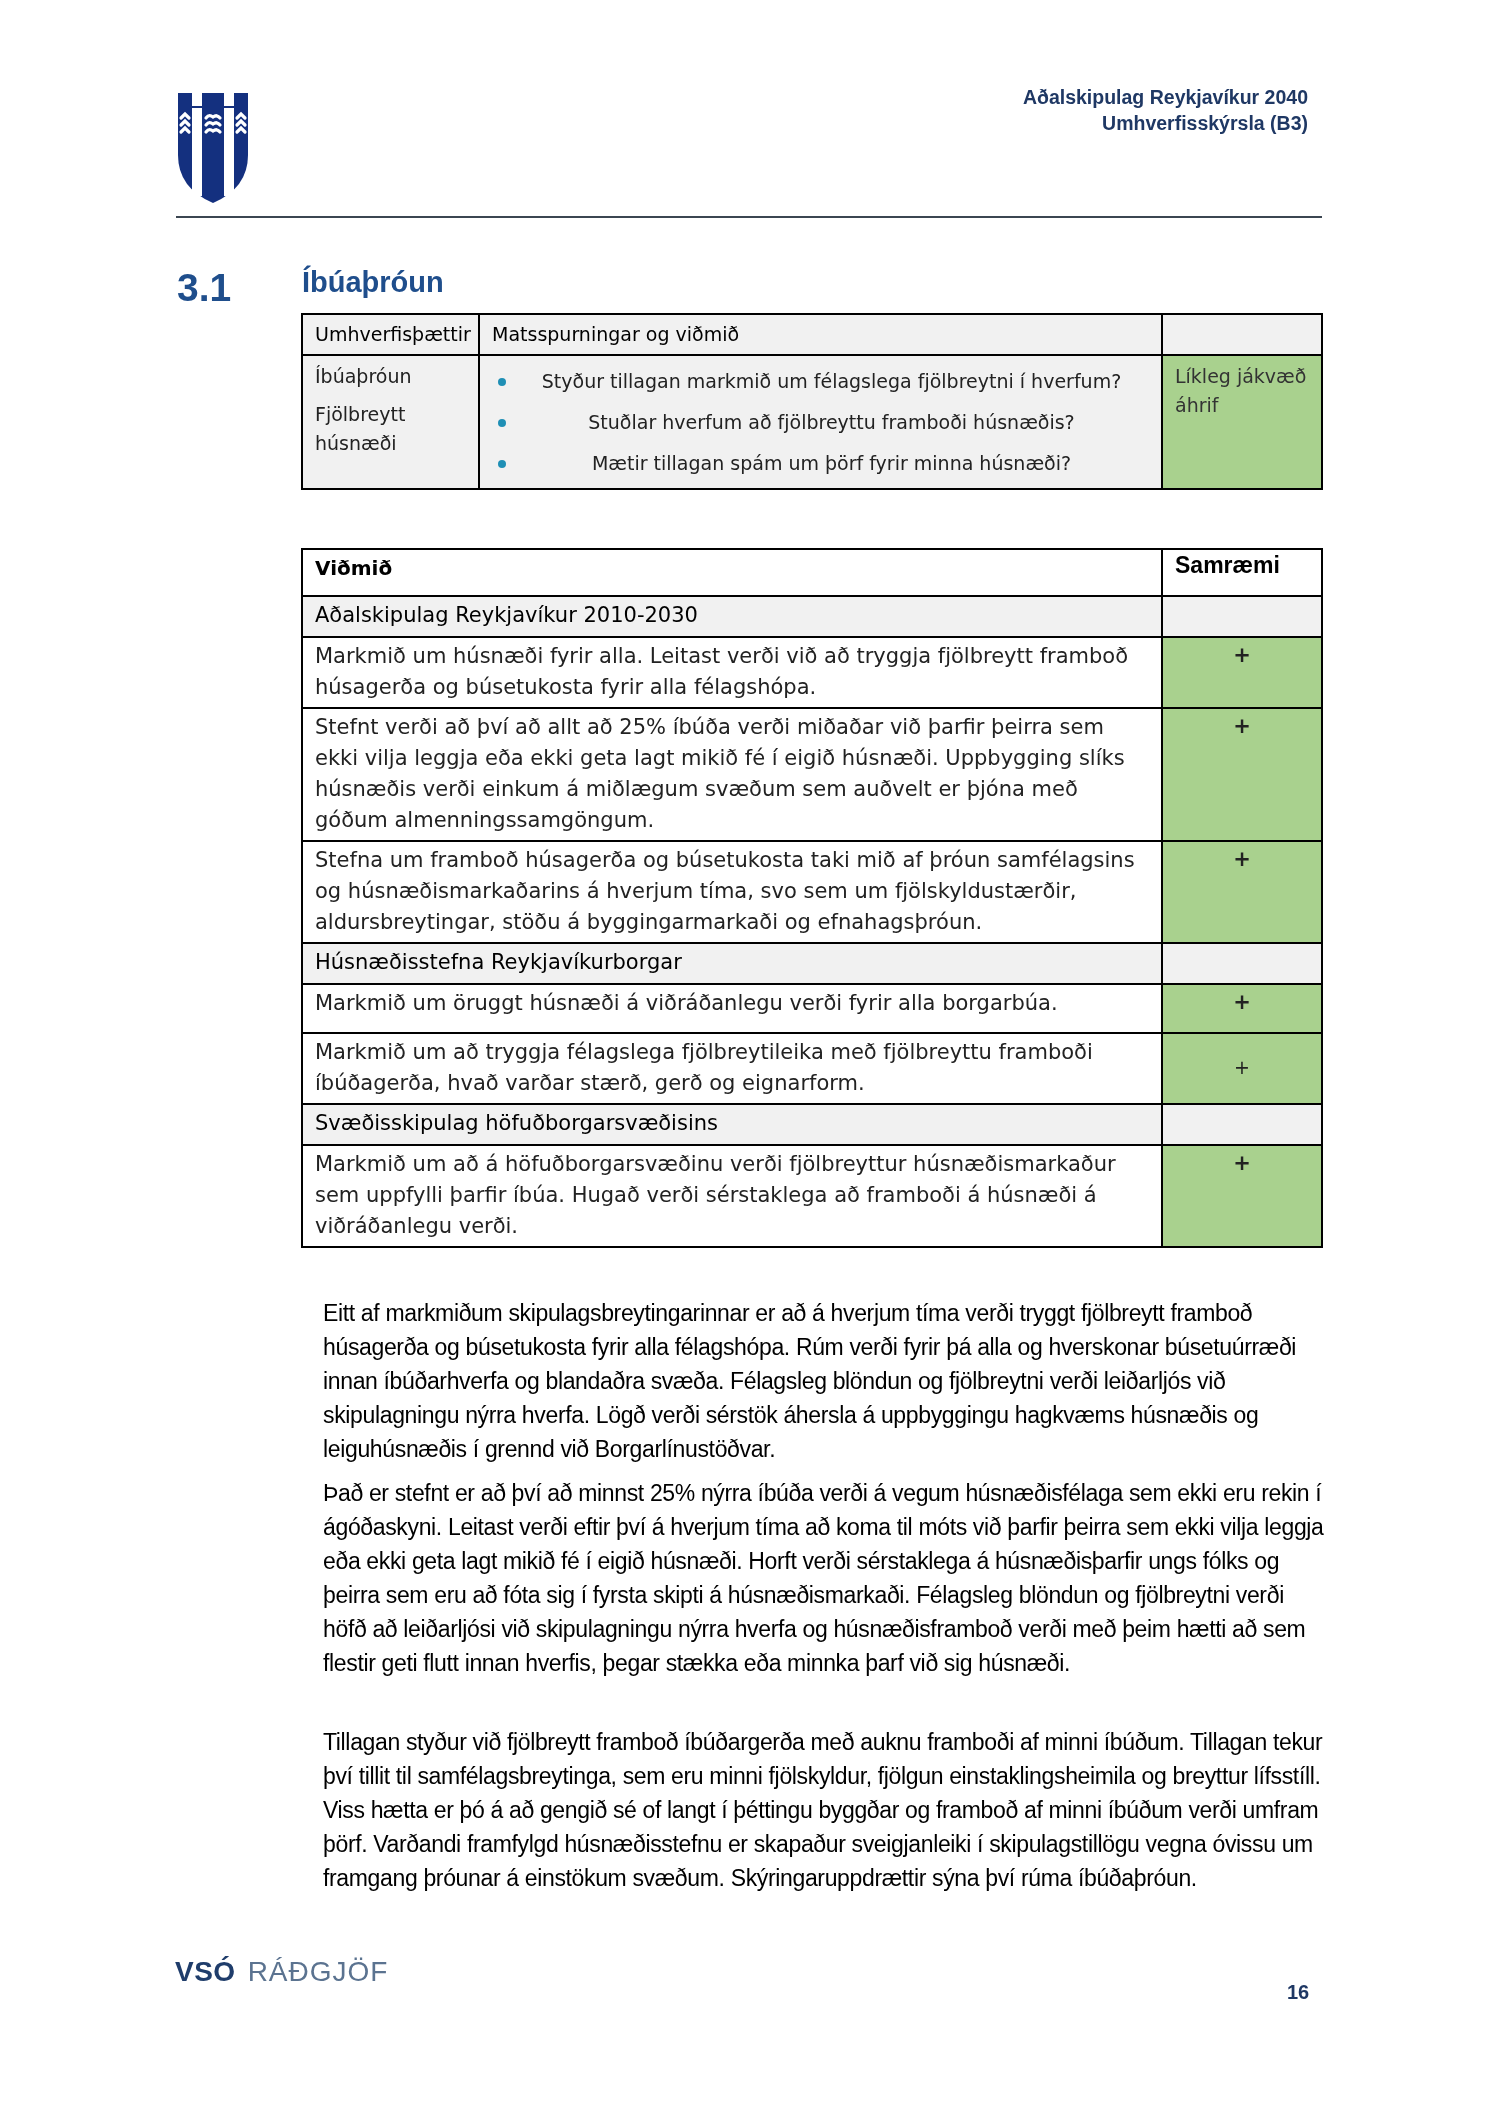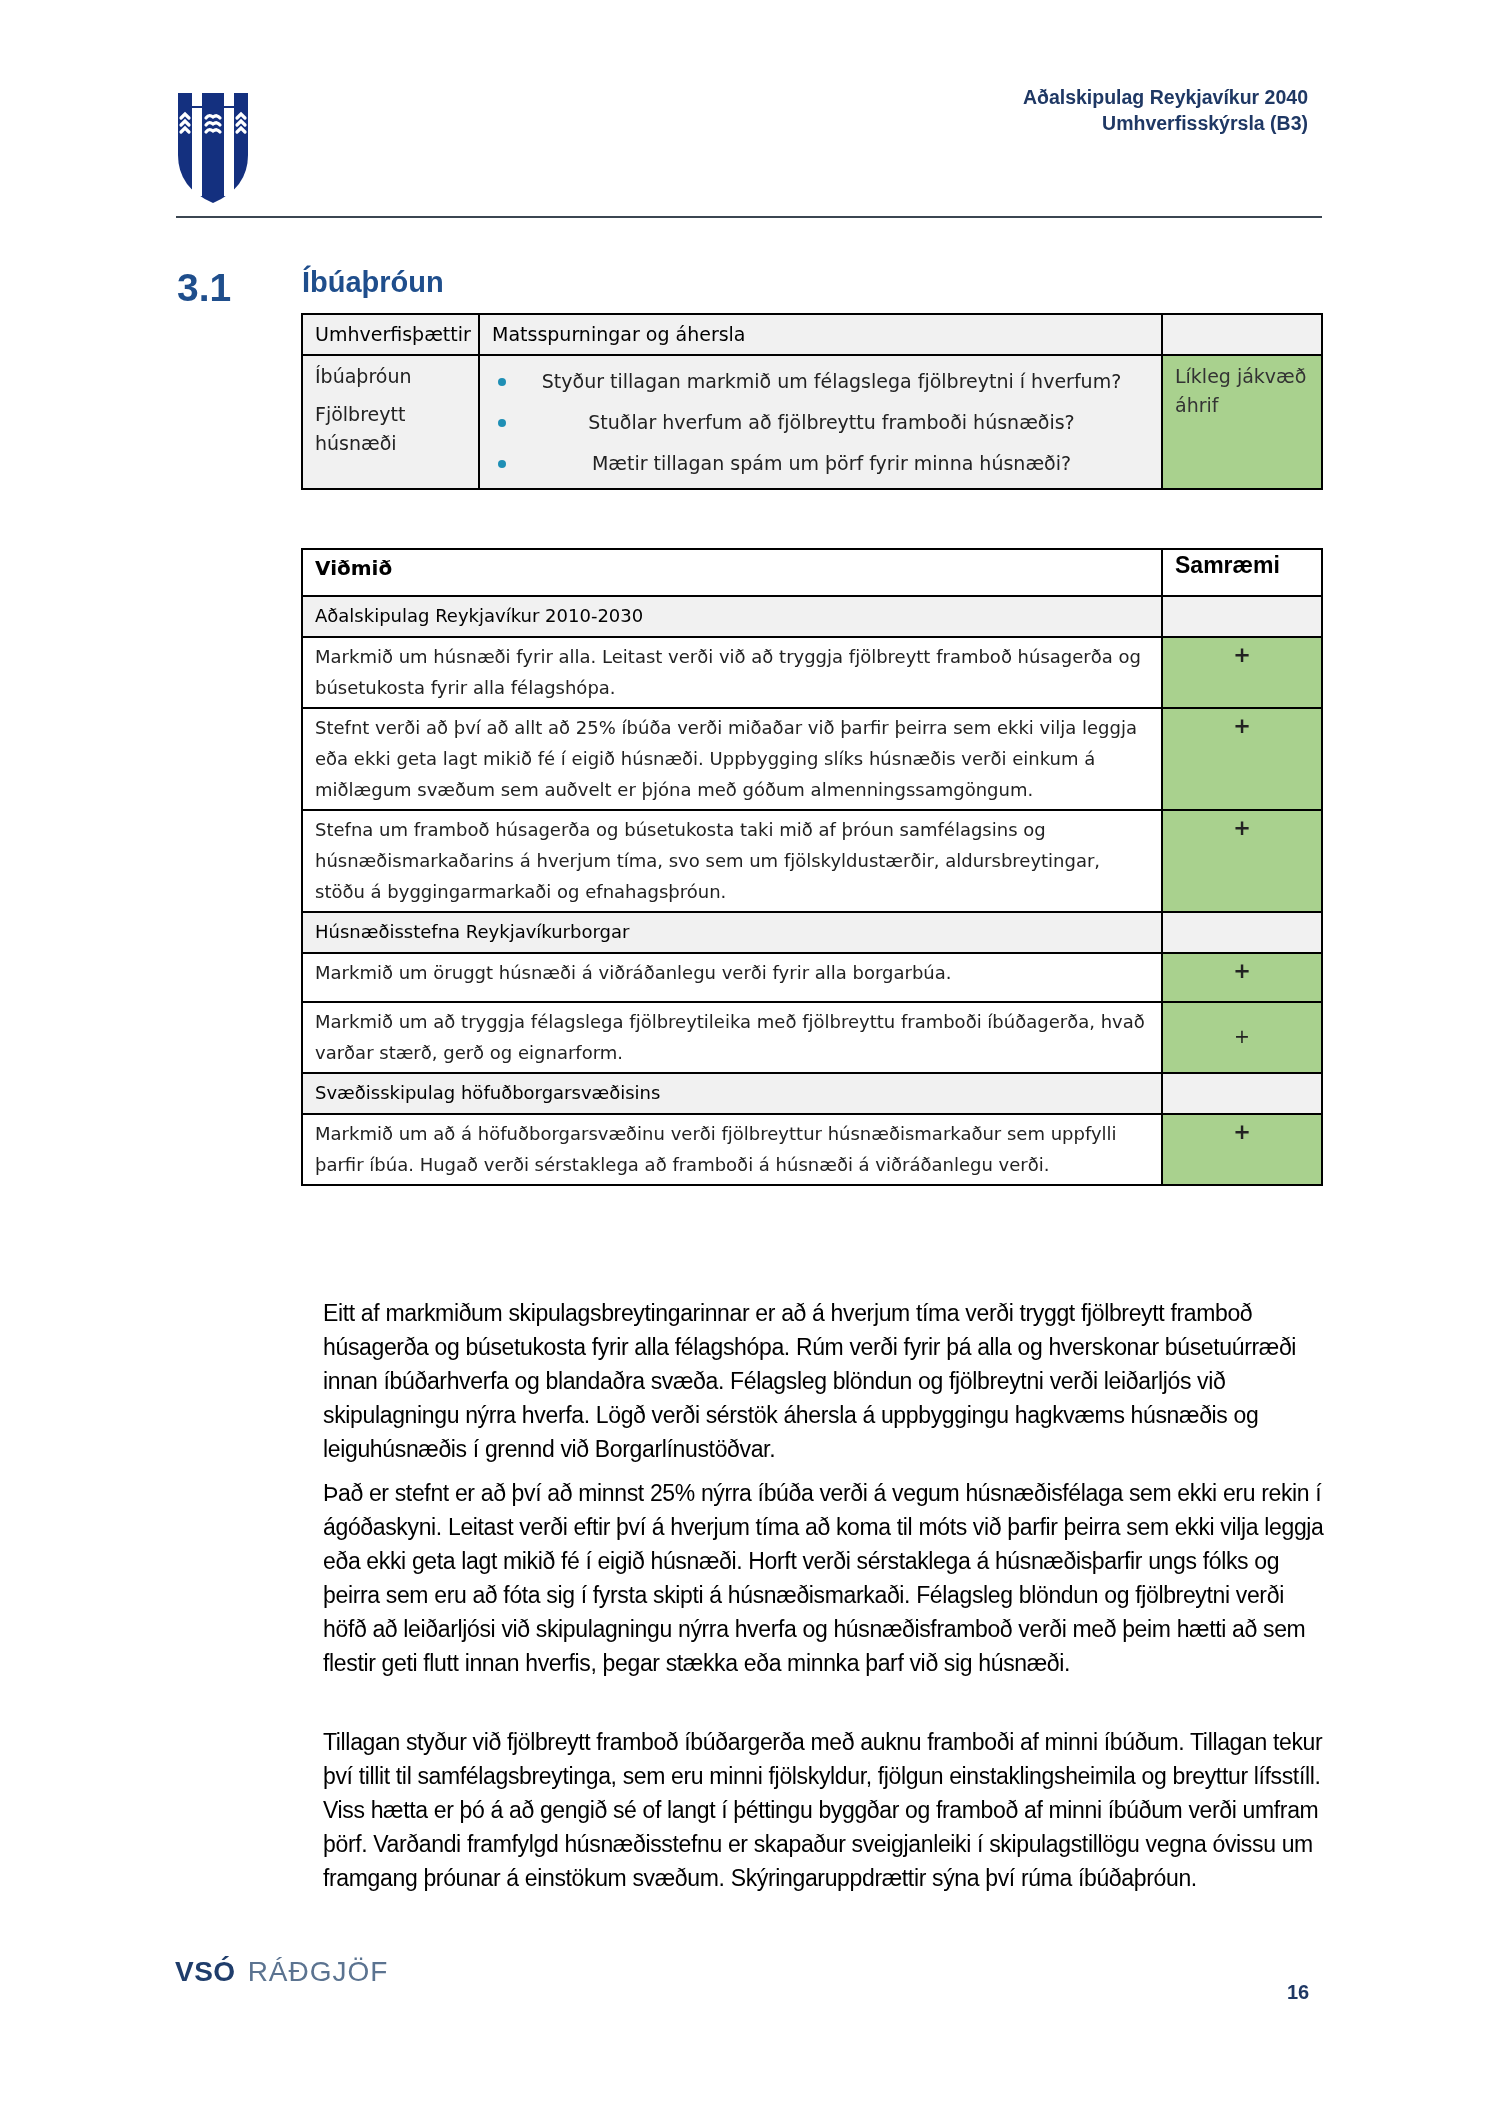--- a/index.html
+++ b/index.html
@@ -28,21 +28,21 @@
   #t1 th { color: #000; height: 25px; padding-top: 5px; padding-bottom: 5px; }
   #t1 .green { background: #a9d18e; color: #333; }
   #t1 .c1 p { margin: 0 0 9px 0; }
   #t1 ul { list-style: none; margin: 4px; padding: 0; text-align: center; }
   #t1 li { position: relative; padding-left: 22px; margin-bottom: 11px; line-height: 30px; }
   #t1 li:last-child { margin-bottom: 0; }
   #t1 li .bullet { position: absolute; left: 2px; top: 12px; width: 8px; height: 8px;
                    border-radius: 50%; background: #1f8fb5; }
 
   #t2 { left: 301px; top: 548px; width: 1020px; }
-  #t2 td { font-size: 18px; padding: 3px 12px 4px 12px; line-height: 31px; color: #222; }
+  #t2 td { font-size: 21px; padding: 3px 12px 4px 12px; line-height: 31px; color: #222; }
   #t2 .hdr-left { font-weight: bold; color: #000; height: 38px; background: #fff; font-size: 20px; }
   #t2 .hdr-right { font-family: "Liberation Sans", sans-serif; font-weight: bold; font-size: 23px;
                    color: #000; background: #fff; height: 38px; padding-top: 0; }
   #t2 .section td { background: #f1f1f1; color: #000; height: 32px; }
   #t2 .row td.txt { background: #fff; }
   #t2 .row td.score { background: #a9d18e; text-align: center; font-weight: bold;
                       font-size: 21px; color: #222; padding-top: 2px; }
   #t2 .row td.score.light { font-weight: normal; vertical-align: middle; font-size: 19px; }
   #t2 .dotted-top td { border-top: 2px dotted #7f7f7f; }
   #t2 tr.thin td { border-top-width: 1.5px; }
@@ -93,21 +93,21 @@
 
 <table id="t1">
   <colgroup>
       <col style="width:177px">
       <col style="width:683px">
       <col style="width:160px">
     </colgroup>
   <tbody>
       <tr>
     <th class="t-cell">Umhverfisþættir</th>
-    <th class="t-cell">Matsspurningar og áhersla</th>
+    <th class="t-cell">Matsspurningar og viðmið</th>
     <th class="t-cell"></th>
   </tr>
   <tr>
     <td class="t-cell c1">
       <p>Íbúaþróun</p>
       <p style="width:120px">Fjölbreytt húsnæði</p>
     </td>
     <td class="t-cell">
       <ul>
         <li><span class="bullet"></span><span>Styður tillagan markmið um félagslega fjölbreytni í hverfum?</span></li>

